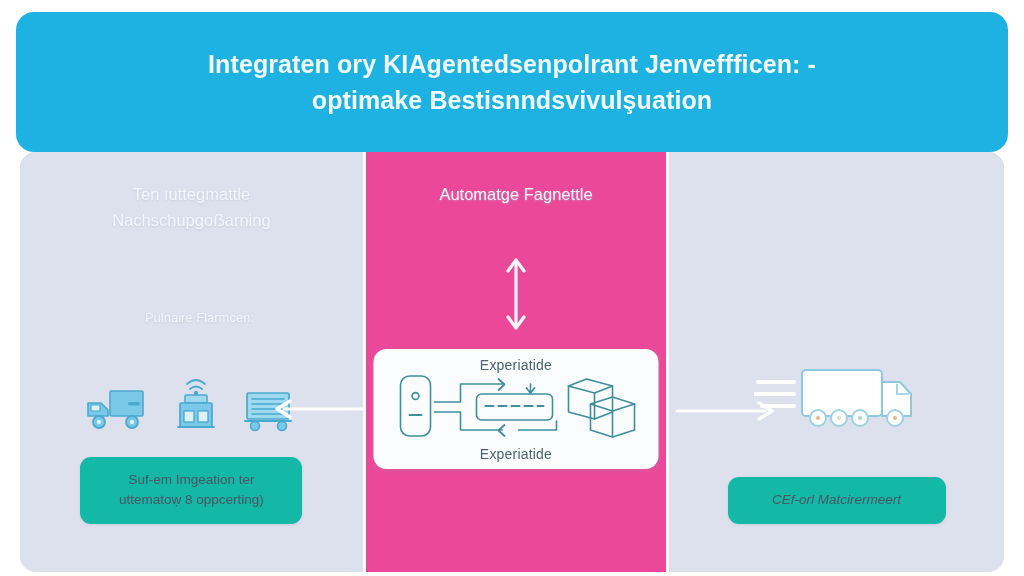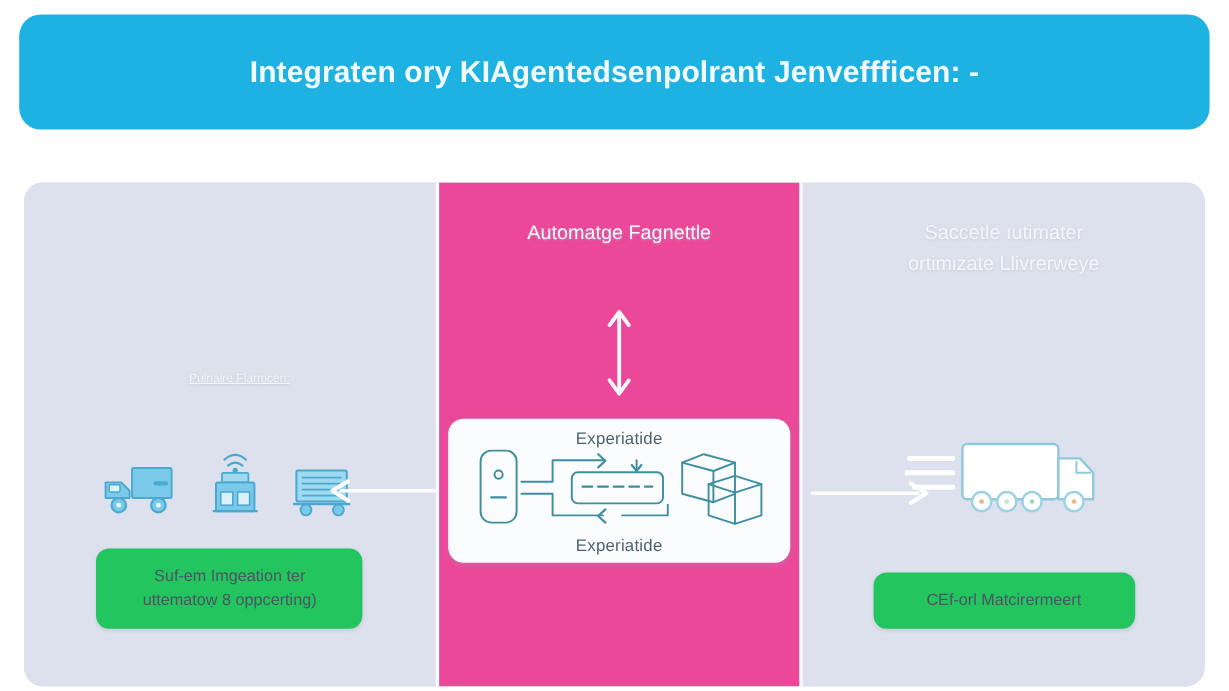--- a/index.html
+++ b/index.html
@@ -14,21 +14,21 @@
     overflow: hidden;
     position: relative;
   }
 
   
   .header-banner {
     position: absolute;
     left: 16px;
     top: 12px;
     width: 992px;
-    height: 96px;
+    height: 140px;
     background: #1eb2e3;
     border-radius: 18px;
     display: flex;
     flex-direction: column;
     align-items: center;
     justify-content: center;
     box-sizing: border-box;
     padding: 6px 60px;
   }
   .header-line {
@@ -86,24 +86,23 @@
   .panel-heading .l2 { display: block; }
 
   
   .sub-label {
     position: absolute;
     left: 16px;
     right: 0;
     top: 158px;
     text-align: center;
     color: #f3f5fa;
-    font-size: 10px;
+    font-size: 13px;
     font-weight: 500;
     text-shadow: 0 1px 2px rgba(180,186,205,.5);
-    text-decoration: underline;
   }
 
   
   .icon-row-left {
     position: absolute;
     left: 0;
     right: 0;
     top: 205px;
     display: flex;
     align-items: flex-end;
@@ -122,32 +121,32 @@
     height: 80px;
   }
 
   
   .info-card {
     position: absolute;
     bottom: 48px;
     left: 50%;
     transform: translateX(-50%);
     width: 222px;
-    background: #22c55e;
+    background: #14b8a6;
     border-radius: 11px;
     padding: 13px 10px 14px;
     box-sizing: border-box;
     text-align: center;
     color: #4b5563;
     font-size: 13.5px;
     line-height: 1.5;
     box-shadow: 0 1px 3px rgba(150,158,180,.28);
   }
   .info-card .l2 { display: block; }
-  .panel.right .info-card { width: 218px; }
+  .panel.right .info-card { width: 218px; font-style: italic; }
 
   
   .center-card {
     position: absolute;
     left: 50%;
     transform: translateX(-50%);
     top: 197px;
     width: 285px;
     height: 120px;
     background: #fbfcfe;
@@ -195,26 +194,31 @@
     top: 103px;
     width: 30px;
     height: 78px;
   }
 </style>
 </head>
 <body>
 
 <div class="header-banner">
   <div class="header-line">Integraten ory KIAgentedsenpolrant Jenveffficen: -</div>
+  <div class="header-line">optimake Bestisnndsvivulşuation</div>
 </div>
 
 <div class="board">
 
   <div class="panel left">
 
+    <div class="panel-heading">
+      <span>Ten ıuttegmattle</span>
+      <span class="l2">Nachschupgoẞarning</span>
+    </div>
 
     <div class="sub-label">Pulnaire Flarmcen:</div>
 
     <div class="icon-row-left">
 
       <span>
         <svg width="66" height="50" viewBox="0 0 66 50">
           <g fill="#7bc9e8" stroke="#4aa9cf" stroke-width="1.6" stroke-linejoin="round">
             <path d="M4 33 L4 20 L17 20 L24 27 L24 33 Z"></path>
             <rect x="26" y="8" width="33" height="25" rx="1.5"></rect>
@@ -333,24 +337,20 @@
 
   <div class="panel right">
 
     <div class="arrow-right-connector">
       <svg width="110" height="24" viewBox="0 0 110 24">
         <path d="M8 12 L96 12" stroke="#ffffff" stroke-width="3" stroke-linecap="round"></path>
         <path d="M90 4 L103 12 L90 20" fill="none" stroke="#ffffff" stroke-width="3.4" stroke-linecap="round" stroke-linejoin="round"></path>
       </svg>
     </div>
 
-    <div class="panel-heading">
-      <span>Saccetle ıutimater</span>
-      <span class="l2">ortimizate Llivrerweye</span>
-    </div>
 
     <div class="icon-row-right">
       <span>
         <svg width="165" height="72" viewBox="0 0 165 72">
 
           <g stroke="#ffffff" stroke-width="4.2" stroke-linecap="round">
             <path d="M4 22 L40 22"></path>
             <path d="M0 34 L40 34"></path>
             <path d="M8 46 L40 46"></path>
           </g>

